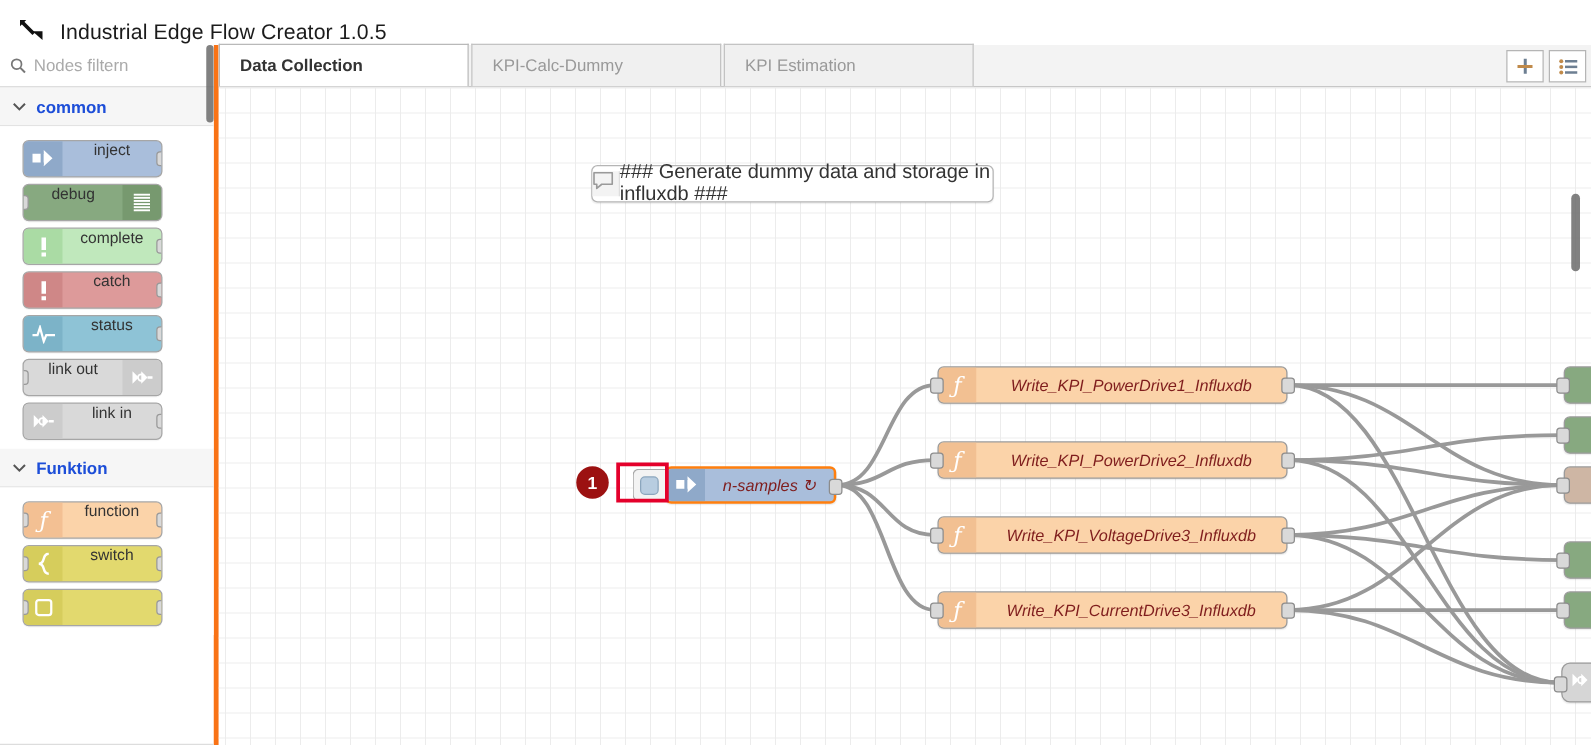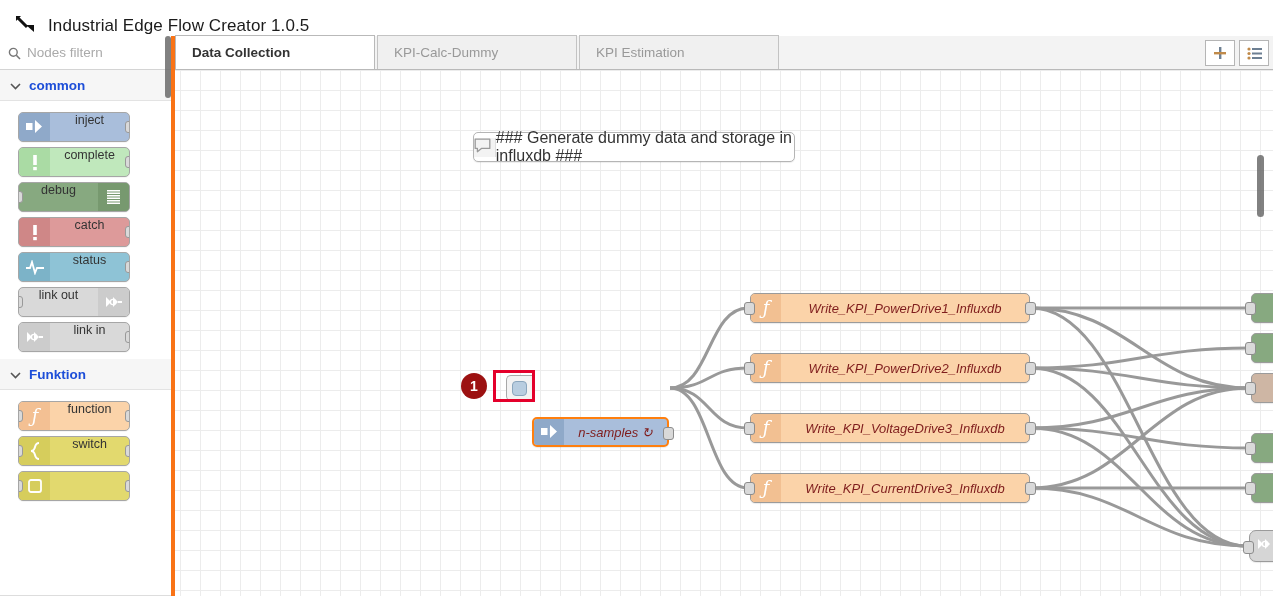--- a/index.html
+++ b/index.html
@@ -115,21 +115,21 @@
     flex: 1; font-size: 13px; font-style: italic; color: #7f1d1d;
     white-space: nowrap; padding: 0 9px; text-align: center;
   }
   .fport {
     position: absolute; width: 11px; height: 13px; top: 8px;
     background: #d9d9d9; border: 1px solid #8c8c8c; border-radius: 3px;
   }
   .fport.out { right: -7px; }
   .fport.in { left: -7px; }
 
-  .fnode.selected { border: 2px solid #ff7f0e; margin-top: 44px; }
+  .fnode.selected { border: 2px solid #ff7f0e; }
 
   
   #comment-node {
     position: absolute; border-radius: 5px; border: 1px solid #b5b5b5;
     background: #fff; height: 30px; display: flex; align-items: center;
     box-shadow: 0 1px 1px rgba(0,0,0,.07);
   }
   #comment-node .ficon { background: #f3f3f3; border-right: 1px solid #dedede; }
   #comment-node .flabel { text-align: left; color: #333; }
 
@@ -207,43 +207,43 @@
           <div class="pnode" style="background: rgb(169, 190, 219);">
             <span class="picon " style="background:#8fa9c9">
               <svg width="19" height="16" viewBox="0 0 19 16">
         <path d="M1 4 h9 v-3 l7 6.5 -7 6.5 v-3 h-9 z" fill="#fff"></path>
         <rect x="7.5" y="3.5" width="2.4" height="9.5" fill="#8fa9c9"></rect>
               </svg>
             </span>
             <span class="plabel">inject</span>
             <span class="pport out"></span>
           </div>
-          <div class="pnode" style="background: rgb(192, 232, 188);">
-            <span class="picon " style="background:#aadba4">
-              <svg width="8" height="17" viewBox="0 0 8 17">
-        <rect x="2.2" y="1" width="3.6" height="10" fill="#fff"></rect>
-        <rect x="2.2" y="13" width="3.6" height="3.2" fill="#fff"></rect>
-              </svg>
-            </span>
-            <span class="plabel">complete</span>
-            <span class="pport out"></span>
-          </div>
           <div class="pnode" style="background: rgb(135, 169, 128);">
             <span class="plabel">debug</span>
             <span class="picon right" style="background:#77996f">
               <svg width="15" height="16" viewBox="0 0 15 16">
         <rect x="1" y="1" width="13" height="1.5" fill="#fff"></rect>
                 <rect x="1" y="3.5" width="13" height="1.5" fill="#fff"></rect>
                 <rect x="1" y="6" width="13" height="1.5" fill="#fff"></rect>
                 <rect x="1" y="8.5" width="13" height="1.5" fill="#fff"></rect>
                 <rect x="1" y="11" width="13" height="1.5" fill="#fff"></rect>
                 <rect x="1" y="13.5" width="13" height="1.5" fill="#fff"></rect>
               </svg>
             </span>
             <span class="pport in"></span>
+          </div>
+          <div class="pnode" style="background: rgb(192, 232, 188);">
+            <span class="picon " style="background:#aadba4">
+              <svg width="8" height="17" viewBox="0 0 8 17">
+        <rect x="2.2" y="1" width="3.6" height="10" fill="#fff"></rect>
+        <rect x="2.2" y="13" width="3.6" height="3.2" fill="#fff"></rect>
+              </svg>
+            </span>
+            <span class="plabel">complete</span>
+            <span class="pport out"></span>
           </div>
           <div class="pnode" style="background: rgb(221, 154, 154);">
             <span class="picon " style="background:#cf8787">
               <svg width="8" height="17" viewBox="0 0 8 17">
         <rect x="2.2" y="1" width="3.6" height="10" fill="#fff"></rect>
         <rect x="2.2" y="13" width="3.6" height="3.2" fill="#fff"></rect>
               </svg>
             </span>
             <span class="plabel">catch</span>
             <span class="pport out"></span>

